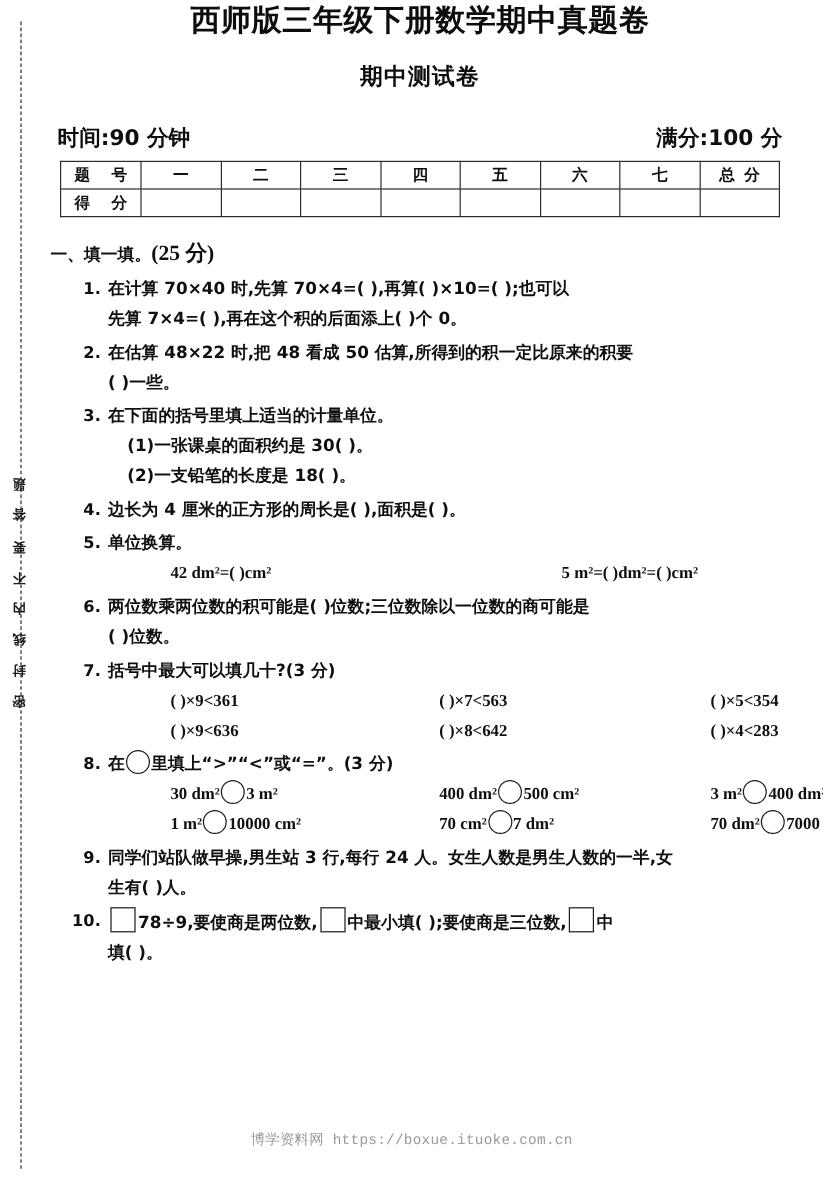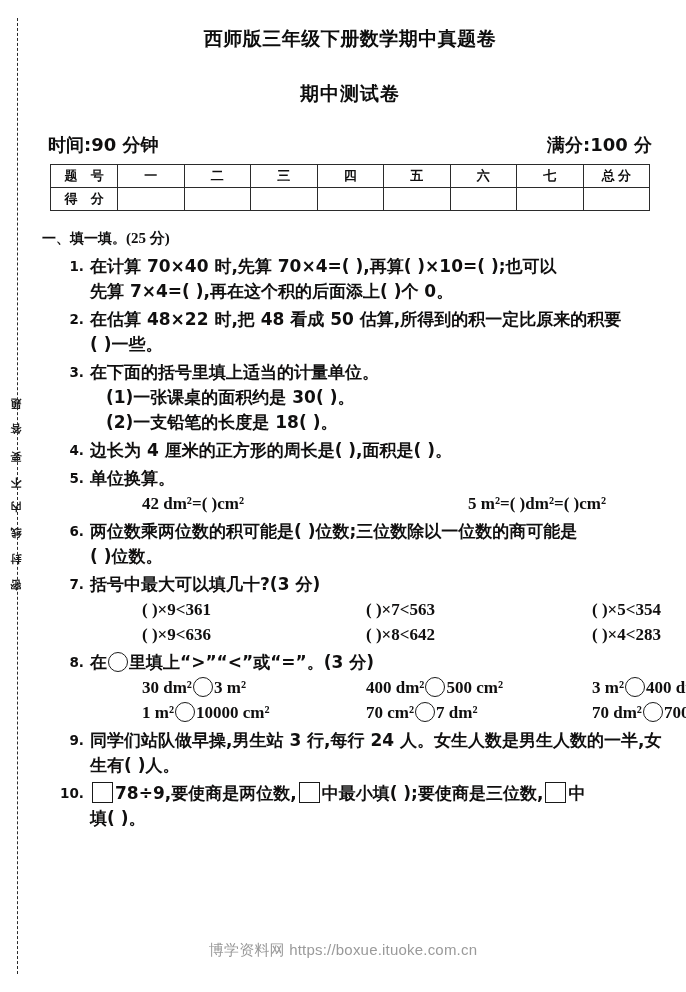--- a/index.html
+++ b/index.html
@@ -54,33 +54,32 @@
     top: 0;
     width: 620px;
     height: 992px;
   }
 
   
   .doc-title {
     text-align: center;
     font-family: "DejaVu Sans", sans-serif;
     font-weight: 700;
-    font-size: 19px;
+    font-size: 25px;
     letter-spacing: 0.5px;
     margin: 0;
-    padding-top: 26px;
     color: #0d0d0d;
   }
   .doc-subtitle {
     text-align: center;
     font-family: "DejaVu Sans", sans-serif;
     font-weight: 700;
     font-size: 19px;
     letter-spacing: 1px;
-    margin: 15px;
+    margin: 4px;
     padding-top: 14px;
     color: #0d0d0d;
   }
 
   
   .meta-row {
     display: flex;
     justify-content: space-between;
     align-items: flex-end;
     font-family: "DejaVu Sans", sans-serif;
@@ -94,42 +93,42 @@
     border-collapse: collapse;
     width: 600px;
     margin: 0 auto;
     table-layout: fixed;
   }
   table.score-table td {
     border: 1px solid #2b2b2b;
     height: 22px;
     text-align: center;
     vertical-align: middle;
-    font-family: Liberation Serif, serif;
+    font-family: Liberation Mono, monospace;
     font-weight: 700;
     font-size: 13px;
     padding: 0;
   }
   table.score-table td.lbl {
     width: 66px;
     letter-spacing: 5px;
     text-indent: 5px;
   }
 
   
   .section-head {
     font-family: "DejaVu Sans", sans-serif;
     font-weight: 700;
     font-size: 14px;
     margin: 18px 0 6px 2px;
   }
   .section-head .pts {
     font-family: "Liberation Serif", serif;
     font-weight: 700;
-    font-size: 15px;
+    font-size: 18px;
   }
 
   
   .q {
     display: flex;
     align-items: flex-start;
     margin: 0 0 3px 0;
     padding-left: 18px;
   }
   .q-num {
@@ -139,21 +138,21 @@
     width: 26px;
     flex: 0 0 26px;
     text-align: right;
     padding-right: 6px;
     line-height: 25px;
   }
   .q-body {
     flex: 1 1 auto;
     font-family: "DejaVu Sans", sans-serif;
     font-weight: 700;
-    font-size: 17px;
+    font-size: 14px;
     line-height: 25px;
   }
   .line { white-space: nowrap; }
   .sub  { padding-left: 16px; }
 
   .num, .sym {
     font-family: "Liberation Serif", "DejaVu Serif", serif;
     font-weight: 700;
     margin-left: 36px;
   }
@@ -191,22 +190,22 @@
   .cols2 { display: flex; padding-left: 16px; }
   .cols2 > span:nth-child(1) { width: 290px; }
 
   
   #watermark {
     position: absolute;
     left: 0;
     right: 0;
     top: 941px;
     text-align: center;
-    font-family: Liberation Sans, sans-serif;
-    font-size: 15px;
+    font-family: Liberation Mono, monospace;
+    font-size: 12px;
     color: #9a9a9a;
     letter-spacing: 0.2px;
   }
 </style>
 </head>
 <body>
 
 <div id="seal-line"></div>
 <div id="seal-text">
   <span class="vtxt">密封线内不要答题</span>

